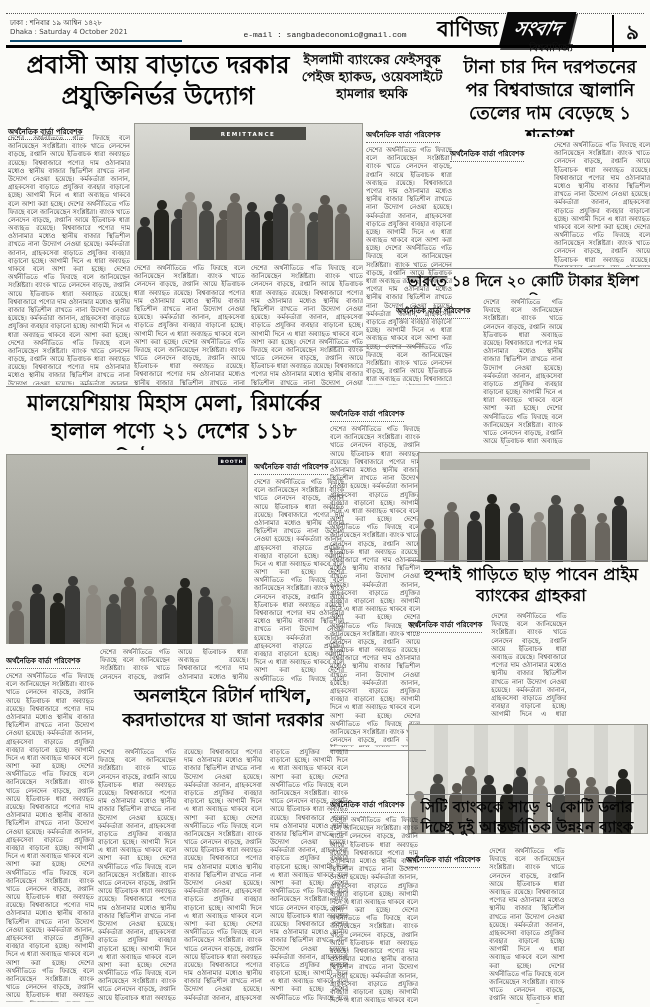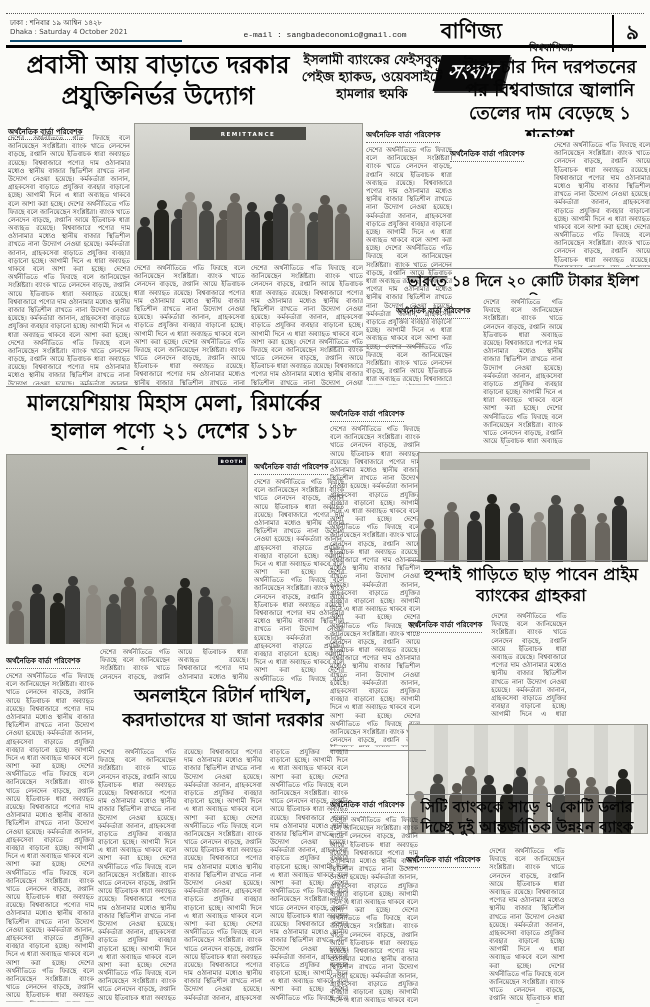--- a/index.html
+++ b/index.html
@@ -39,21 +39,21 @@
 
   <div class="abs dotted" style="left:6px;top:13px;width:638px;"></div>
 
   <div class="abs masthead-date" style="left:10px;top:19px;width:172px;">
     <div>ঢাকা : শনিবার ১৯ আশ্বিন ১৪২৮</div>
     <div class="en">Dhaka : Saturday 4 October 2021</div>
   </div>
 
   <div class="abs email" style="left:230px;top:30px;width:190px;font-family:Liberation Mono, monospace;">e-mail : sangbadeconomic@gmail.com</div>
 
-  <div class="abs logo" style="left:437px;top:15px;height:30px;flex-direction:column;">
+  <div class="abs logo" style="left:437px;top:15px;height:30px;">
     <span class="logo-w1">বাণিজ্য</span>
     <span class="logo-w2">সংবাদ</span>
   </div>
 
   <div class="abs pagenum" style="left:612px;top:15px;">৯</div>
 
   <div class="abs heavy-rule" style="left:6px;top:45px;width:640px;"></div>
 
   <div class="abs hl" style="left:4px;top:50px;width:308px;height:68px;font-size:24px;line-height:1.3;">প্রবাসী আয় বাড়াতে দরকার প্রযুক্তিনির্ভর উদ্যোগ</div>
 

